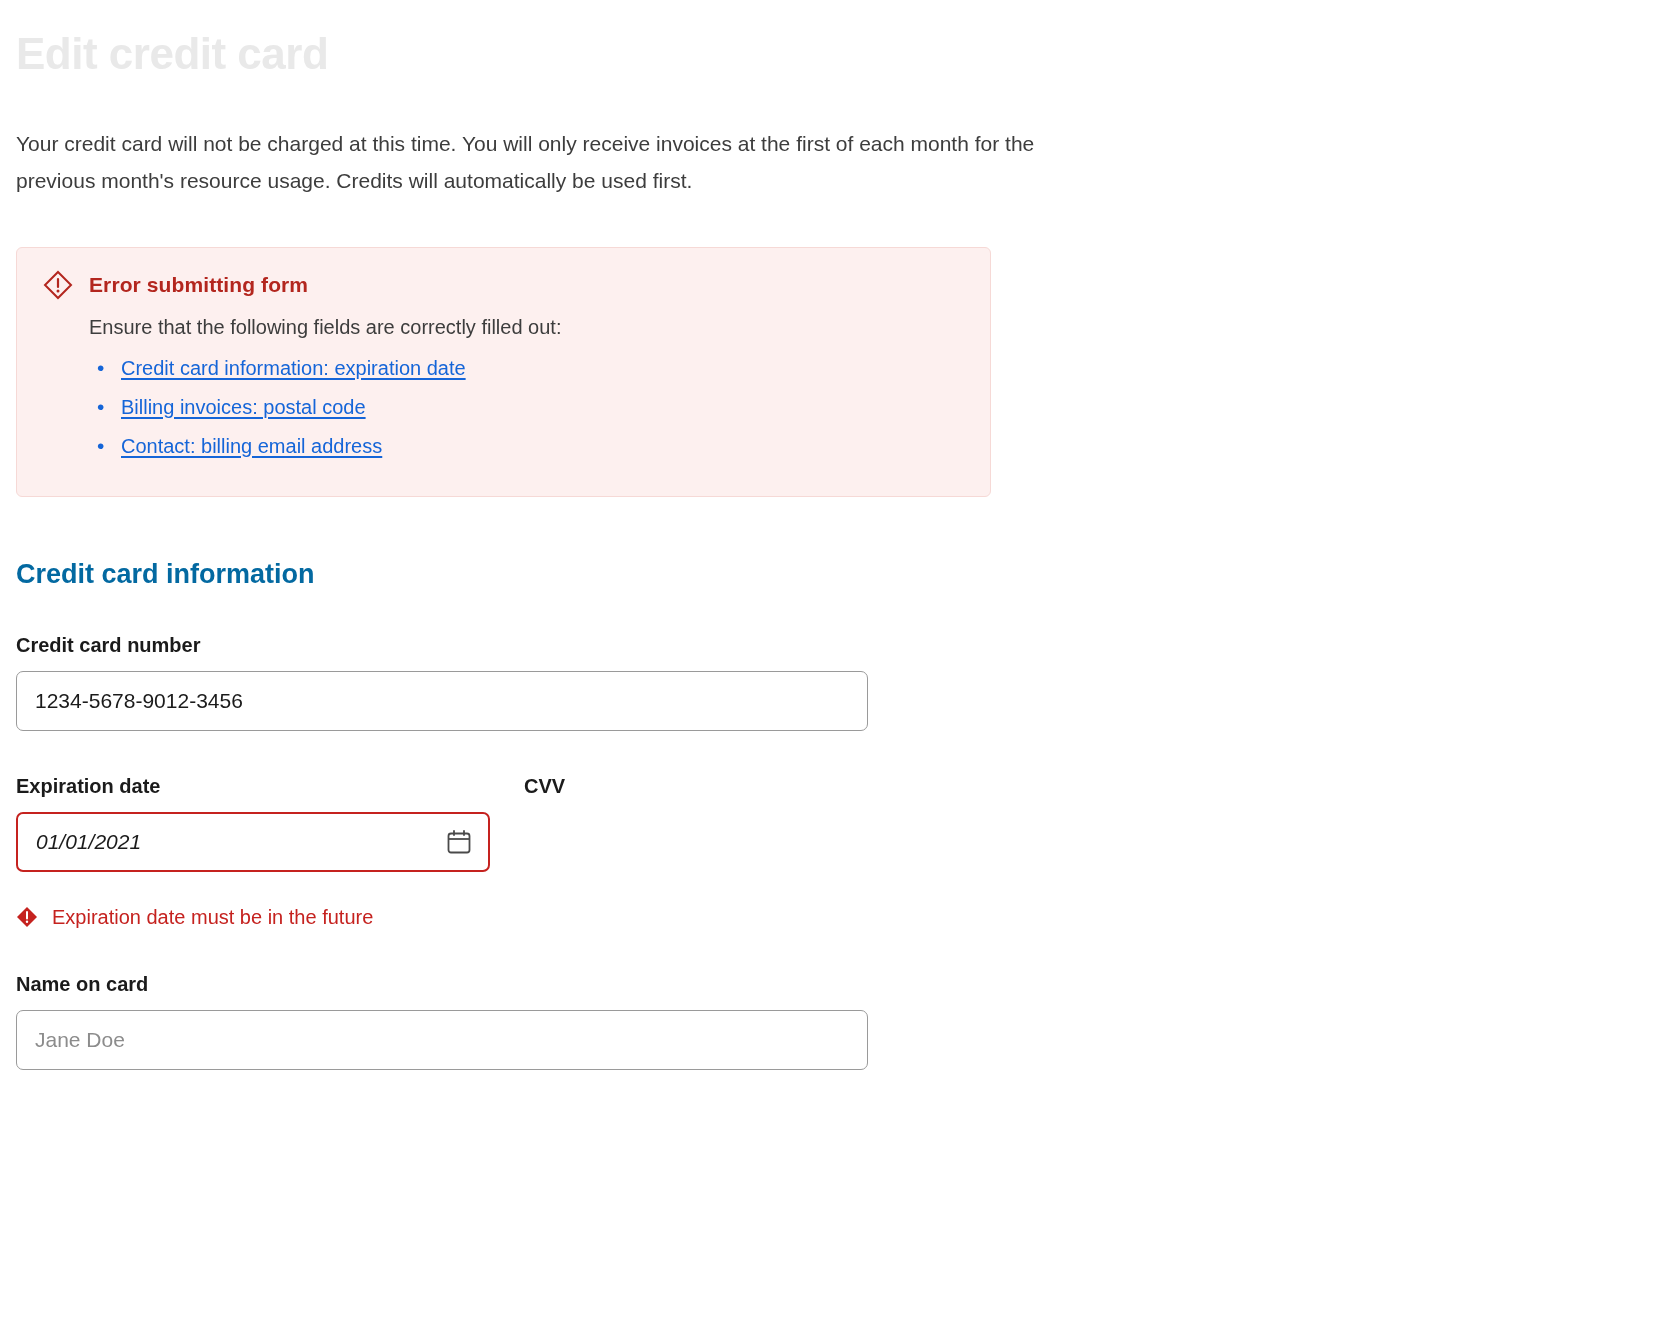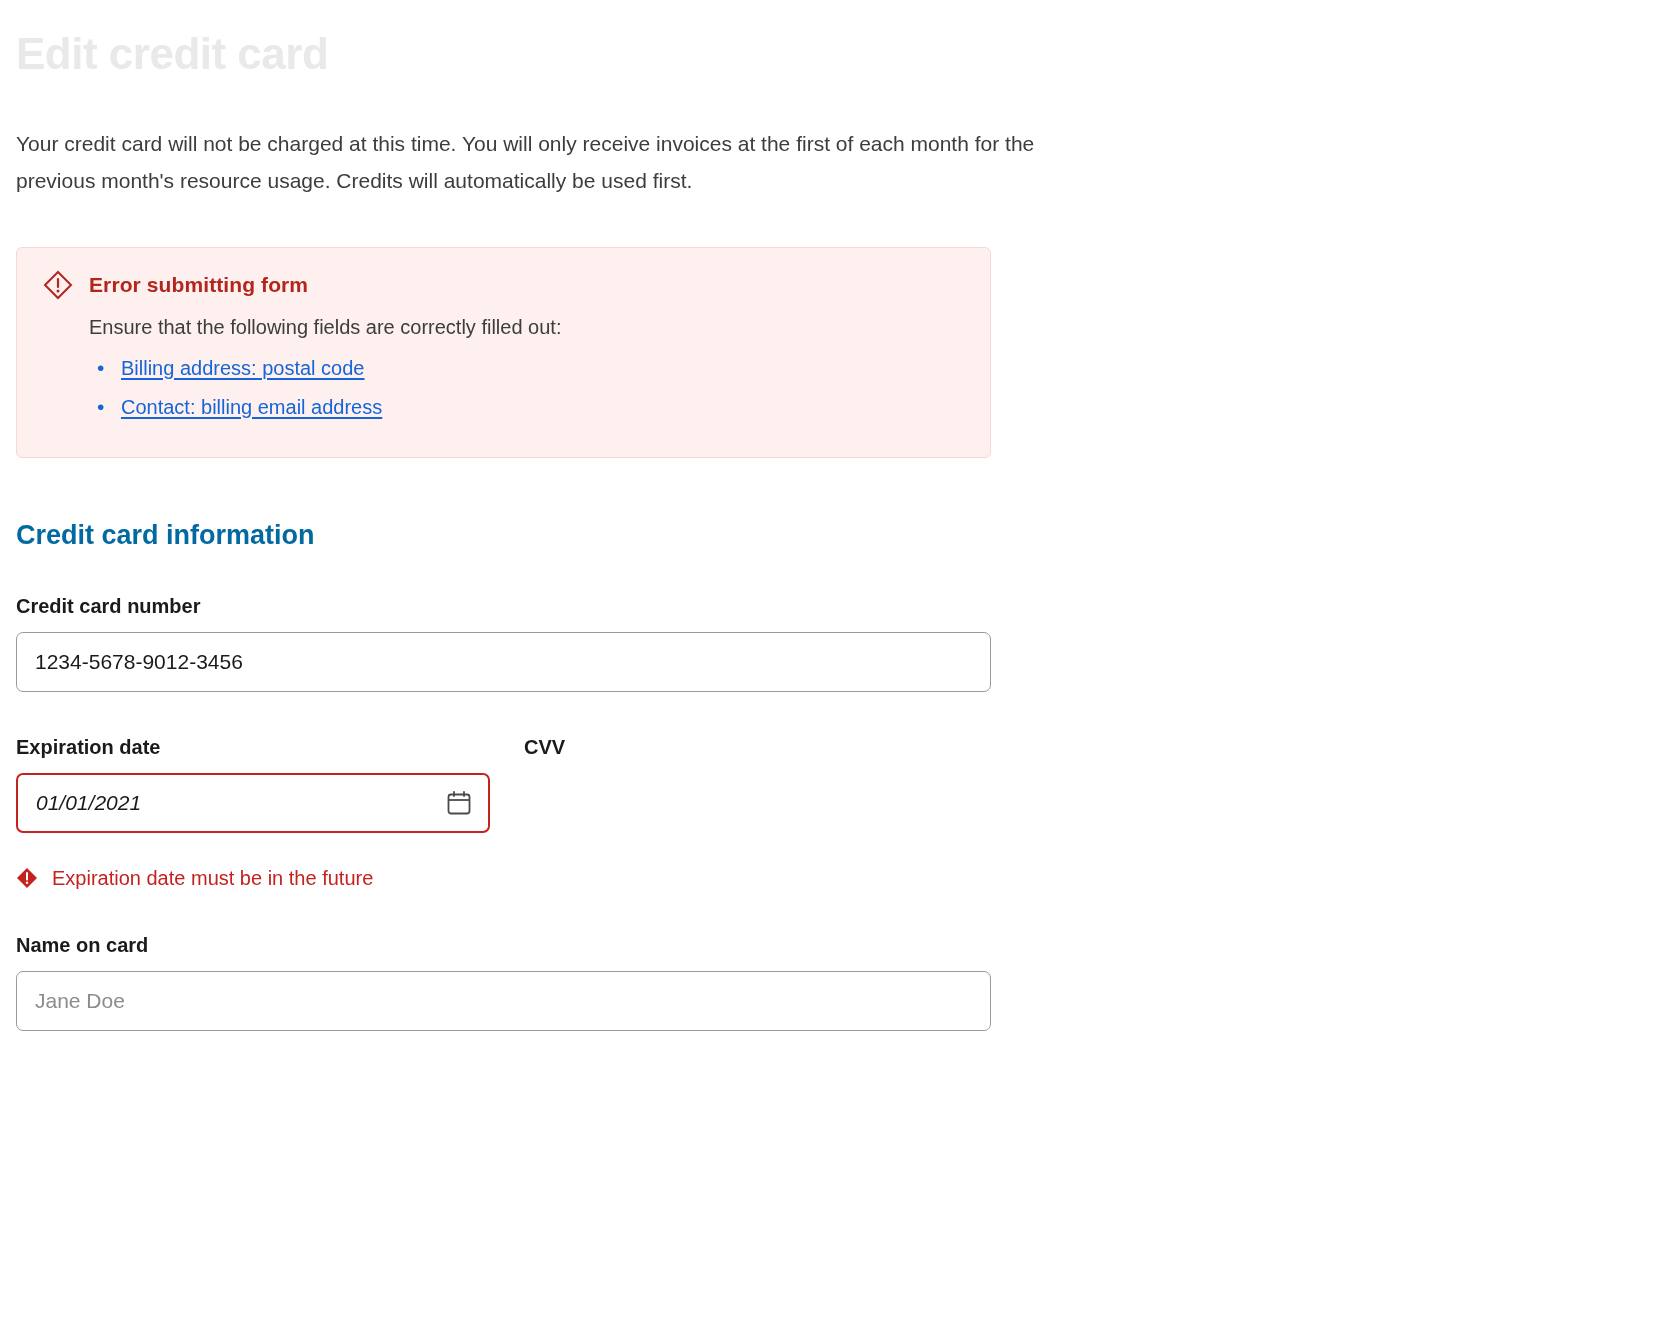--- a/index.html
+++ b/index.html
@@ -97,21 +97,21 @@
     margin: 62px 0 0 0;
   }
   .field-label {
     font-size: 20px;
     font-weight: bold;
     color: #1b1b1b;
     margin: 44px 0 14px 0;
   }
   .input {
     box-sizing: border-box;
-    width: 975px;
+    width: 852px;
     height: 60px;
     border: 1px solid #9a9a9a;
     border-radius: 7px;
     background: #ffffff;
     font-size: 21px;
     color: #1b1b1b;
     padding: 0 18px;
     display: flex;
     align-items: center;
     font-family: "Liberation Sans", sans-serif;
@@ -177,21 +177,24 @@
           <path d="M15 2 L28 15 L15 28 L2 15 Z" fill="none" stroke="#b3261e" stroke-width="2"></path>
           <line x1="15" y1="9" x2="15" y2="17" stroke="#b3261e" stroke-width="2.2" stroke-linecap="round"></line>
           <circle cx="15" cy="21" r="1.5" fill="#b3261e"></circle>
         </svg>
       </span>
       <span class="alert-title">Error submitting form</span>
     </div>
     <div class="alert-sub">Ensure that the following fields are correctly filled out:</div>
     <ul class="alert-list">
       <li>
-        <a href="#">Billing address: postal code</a>
+        <a href="#">Credit card information: expiration date</a>
+      </li>
+      <li>
+        <a href="#">Billing invoices: postal code</a>
       </li>
       <li>
         <a href="#">Contact: billing email address</a>
       </li>
     </ul>
   </div>
 
   <h2 class="section-title">Credit card information</h2>
 
   <div class="field-label">Credit card number</div>

